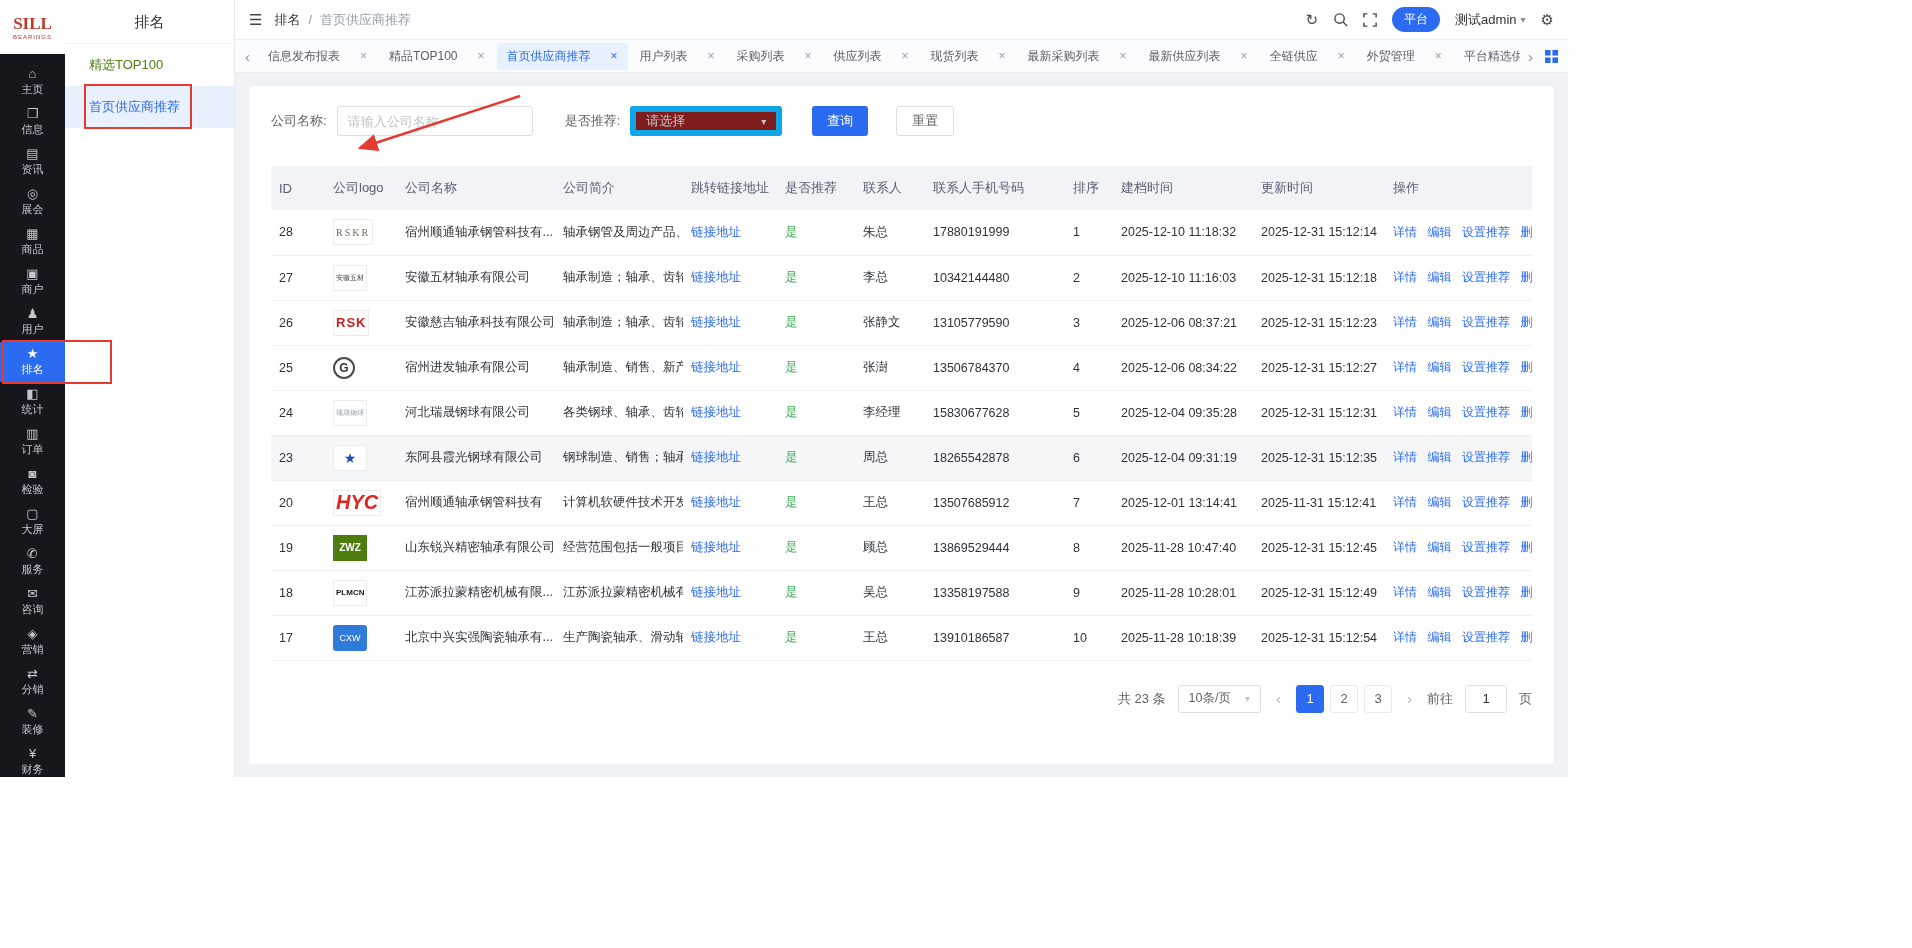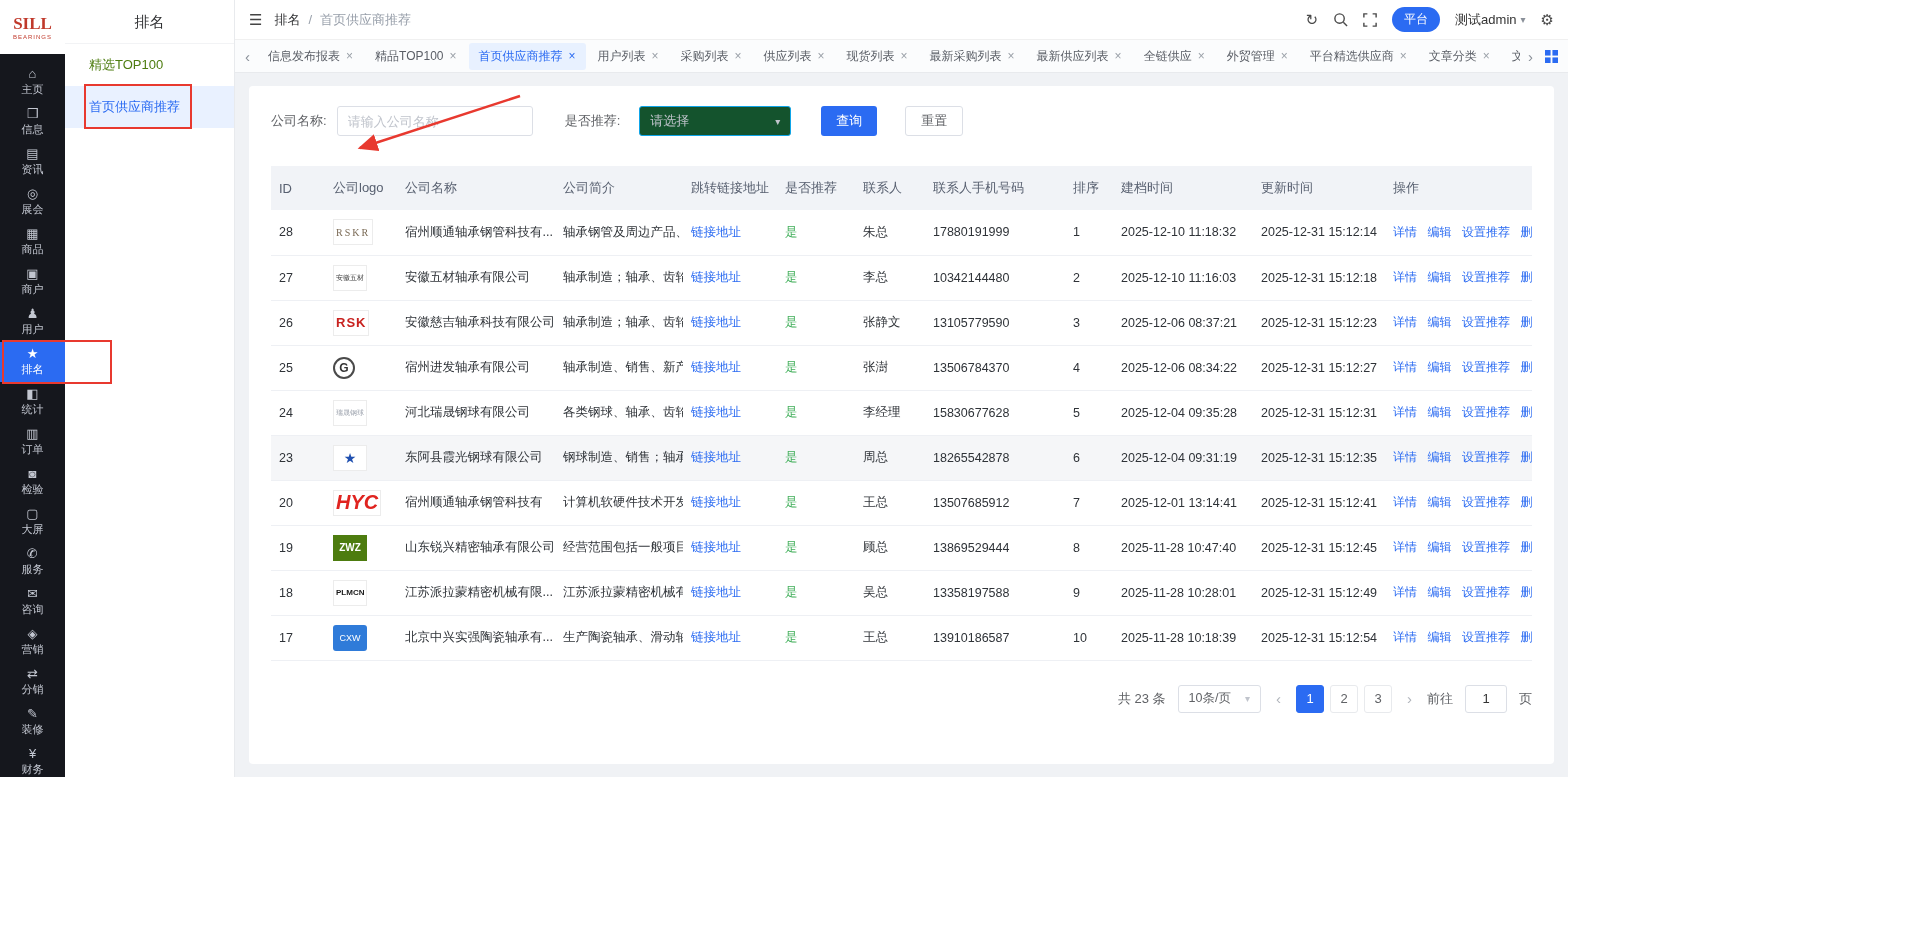--- a/index.html
+++ b/index.html
@@ -42,36 +42,36 @@
   .topbar-right { margin-left: auto; display: flex; align-items: center; gap: 15px; }
   .icon-btn { color: #4a4a4a; font-size: 15px; line-height: 1; cursor: pointer; display: flex; align-items: center; }
   .badge-platform { background: var(--accent, #2b6bf2); color: #fff; font-size: 12px; padding: 4px 12px; border-radius: 13px; cursor: pointer; }
   .user { display: flex; align-items: center; gap: 4px; font-size: 13px; color: #333; cursor: pointer; }
   .user-caret { font-size: 10px; color: #8a9099; }
 
   
   .tabbar { height: 33px; flex: none; background: #fbfcfd; border-bottom: 1px solid #e8eaed; display: flex; align-items: center; padding: 0 6px; gap: 4px; }
   .tab-chevron { color: #8a9099; font-size: 15px; padding: 0 4px; cursor: pointer; flex: none; }
   .tabs-strip { flex: 1; min-width: 0; display: flex; align-items: center; gap: 2px; overflow: hidden; }
-  .tab { display: flex; align-items: center; gap: 6px; padding: 5px 10px; border-radius: 3px; font-size: 12px; color: #5a5e66; cursor: pointer; white-space: nowrap; flex: none; }
+  .tab { display: flex; align-items: center; gap: 20px; padding: 5px 10px; border-radius: 3px; font-size: 12px; color: #5a5e66; cursor: pointer; white-space: nowrap; flex: none; }
   .tab.active { color: var(--accent, #2b6bf2); background: #e8f1ff; }
   .tab-close { font-size: 12px; color: #9aa0a8; line-height: 1; }
   .tab.active .tab-close { color: var(--accent, #2b6bf2); }
   .tab-grid { flex: none; cursor: pointer; display: flex; align-items: center; padding: 0 4px; }
 
   
   .content { flex: 1; min-height: 0; padding: 13px 14px; }
   .card { background: #fff; border-radius: 4px; height: 100%; padding: 20px 22px; overflow: hidden; }
 
   .filters { display: flex; align-items: center; font-size: 13px; color: #606266; }
   .f-label { margin-right: 10px; }
   .f-input { width: 196px; height: 30px; border: 1px solid #dcdfe6; border-radius: 3px; padding: 0 10px; font-size: 13px; color: #333; outline: none; font-family: inherit; }
   .f-input::placeholder { color: #c0c4cc; }
   .f-gap { width: 32px; flex: none; }
-  .f-select { width: 152px; height: 30px; border: 1px solid #0ea5e9; border-radius: 3px; display: flex; align-items: center; justify-content: space-between; padding: 0 10px; color: #c0c4cc; font-size: 13px; cursor: pointer; background: #14532d; margin-left: 9px; }
+  .f-select { width: 152px; height: 30px; border: 6px solid #0ea5e9; border-radius: 3px; display: flex; align-items: center; justify-content: space-between; padding: 0 10px; color: #c0c4cc; font-size: 13px; cursor: pointer; background: #7f1d1d; }
   .sel-caret { font-size: 10px; color: #c0c4cc; }
   .btn { height: 30px; padding: 0 15px; border-radius: 3px; font-size: 13px; cursor: pointer; font-family: inherit; }
   .btn-primary { background: var(--accent, #2b6bf2); color: #fff; border: none; }
   .btn-plain { background: #fff; color: #606266; border: 1px solid #dcdfe6; }
   .m-l-30 { margin-left: 30px; } .m-l-28 { margin-left: 28px; }
   .add-row { margin-top: 15px; }
 
   table.grid { width: 100%; border-collapse: collapse; table-layout: fixed; margin-top: 30px; }
   .grid th { background: #f1f3f7; color: #586070; font-weight: normal; font-size: 13px; text-align: left; padding: 13px 8px; white-space: nowrap; overflow: hidden; }
   .grid td { font-size: 12.5px; color: #2f3338; padding: 0 8px; height: 45px; border-bottom: 1px solid #eef0f4; white-space: nowrap; overflow: hidden; }
@@ -562,21 +562,21 @@
                 <td>
                   <span class="cell-link">链接地址</span>
                 </td>
                 <td>
                   <span class="cell-yes">是</span>
                 </td>
                 <td>王总</td>
                 <td>13507685912</td>
                 <td>7</td>
                 <td>2025-12-01 13:14:41</td>
-                <td>2025-12-31 15:12:41</td>
+                <td>2025-11-31 15:12:41</td>
                 <td class="actions">
                   <span>详情</span>
                   <span>编辑</span>
                   <span>设置推荐</span>
                   <span>删除</span>
                 </td>
               </tr>
 
               <tr>
                 <td>19</td>

